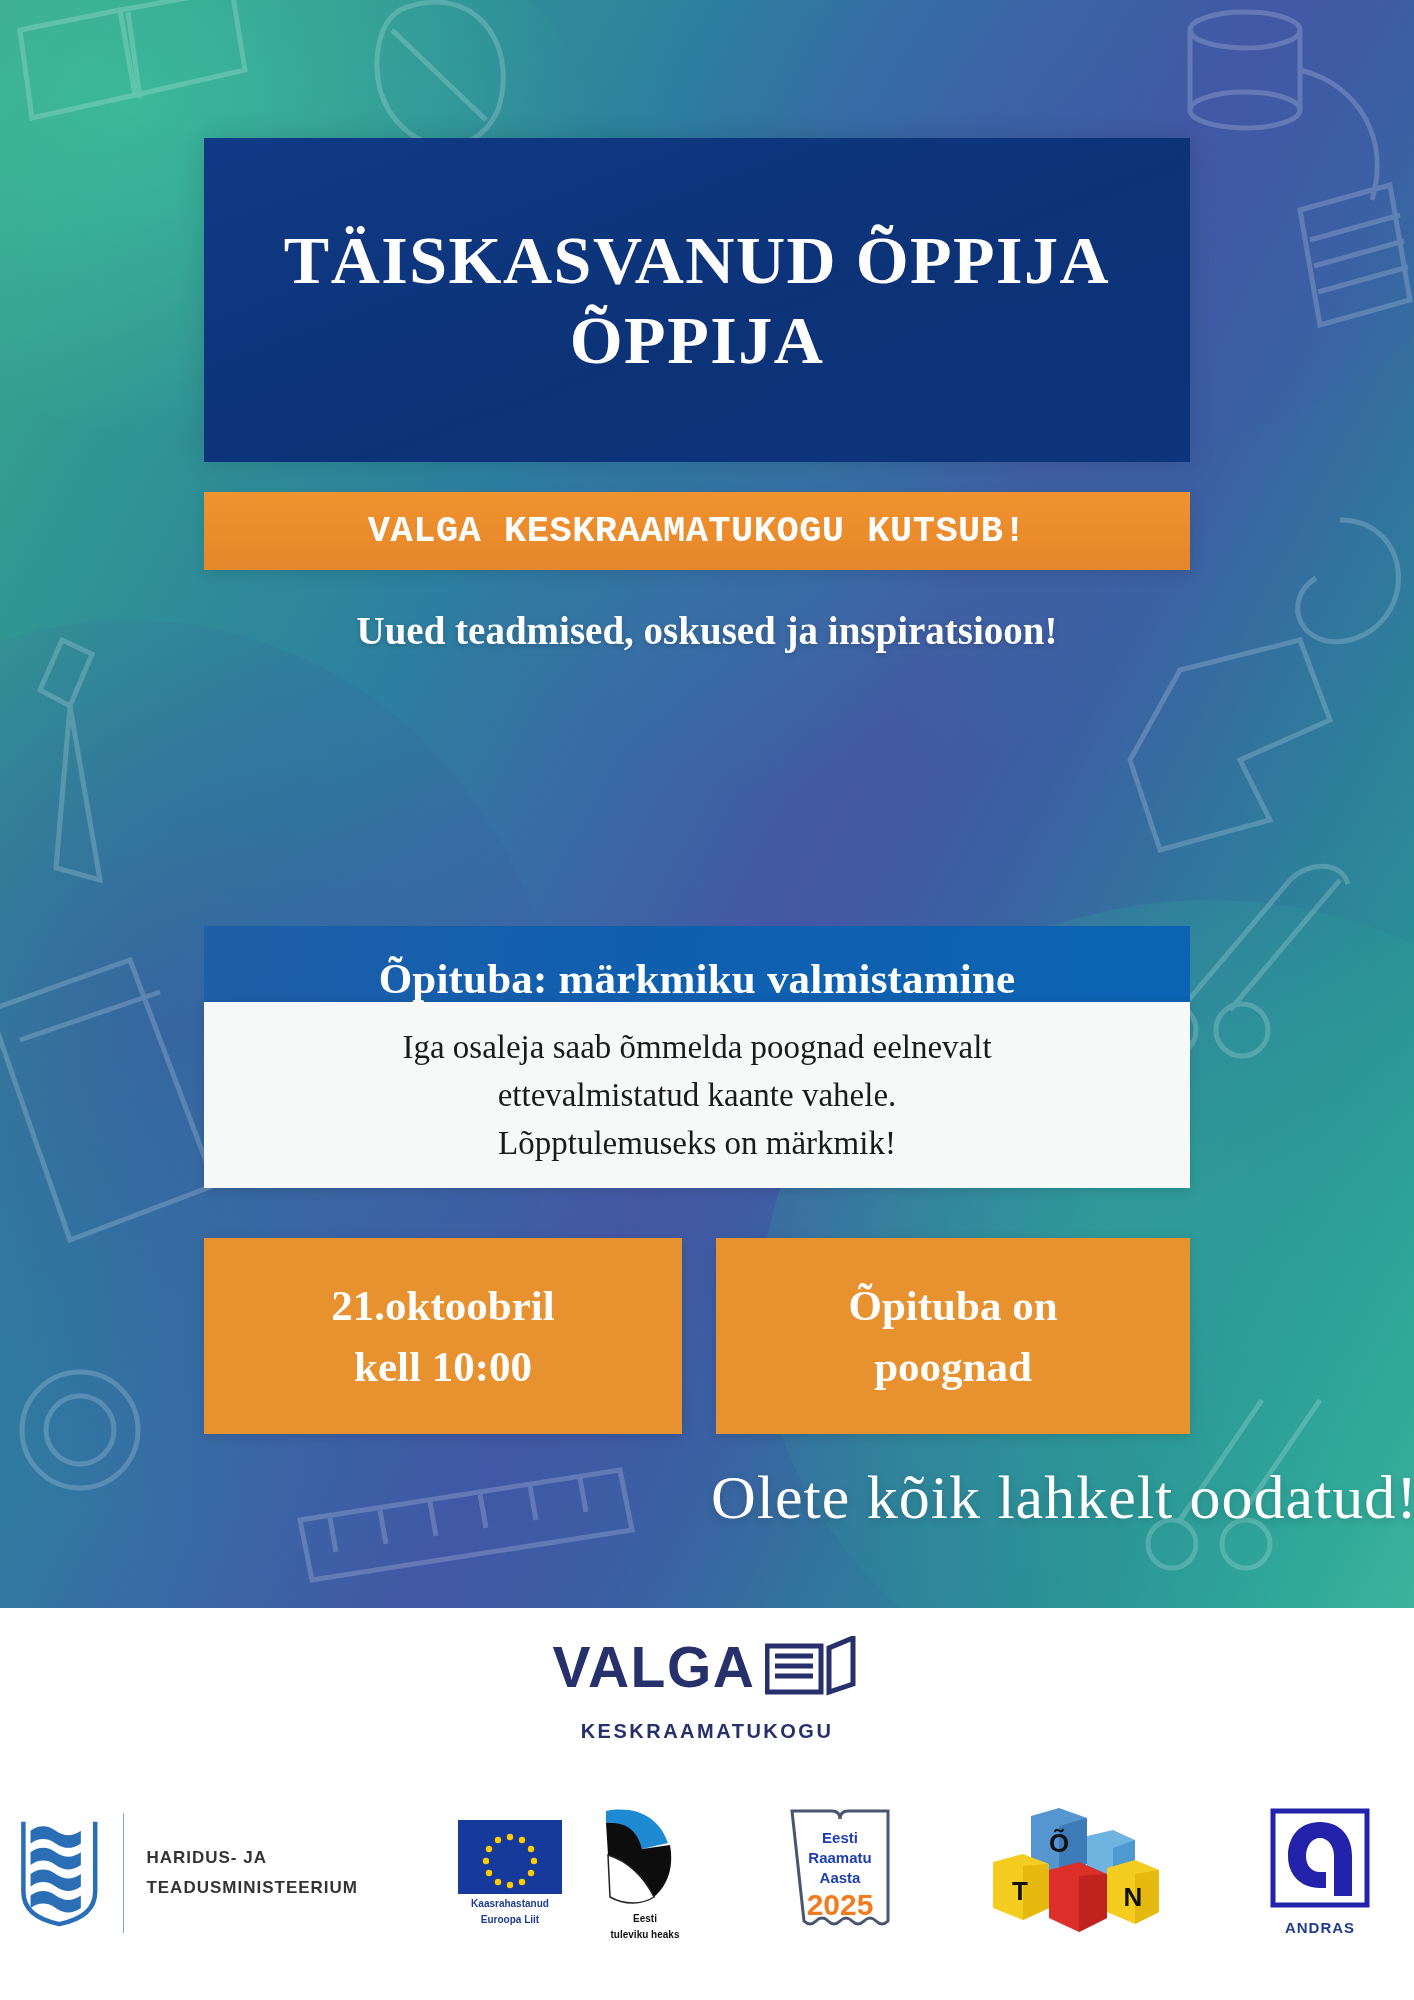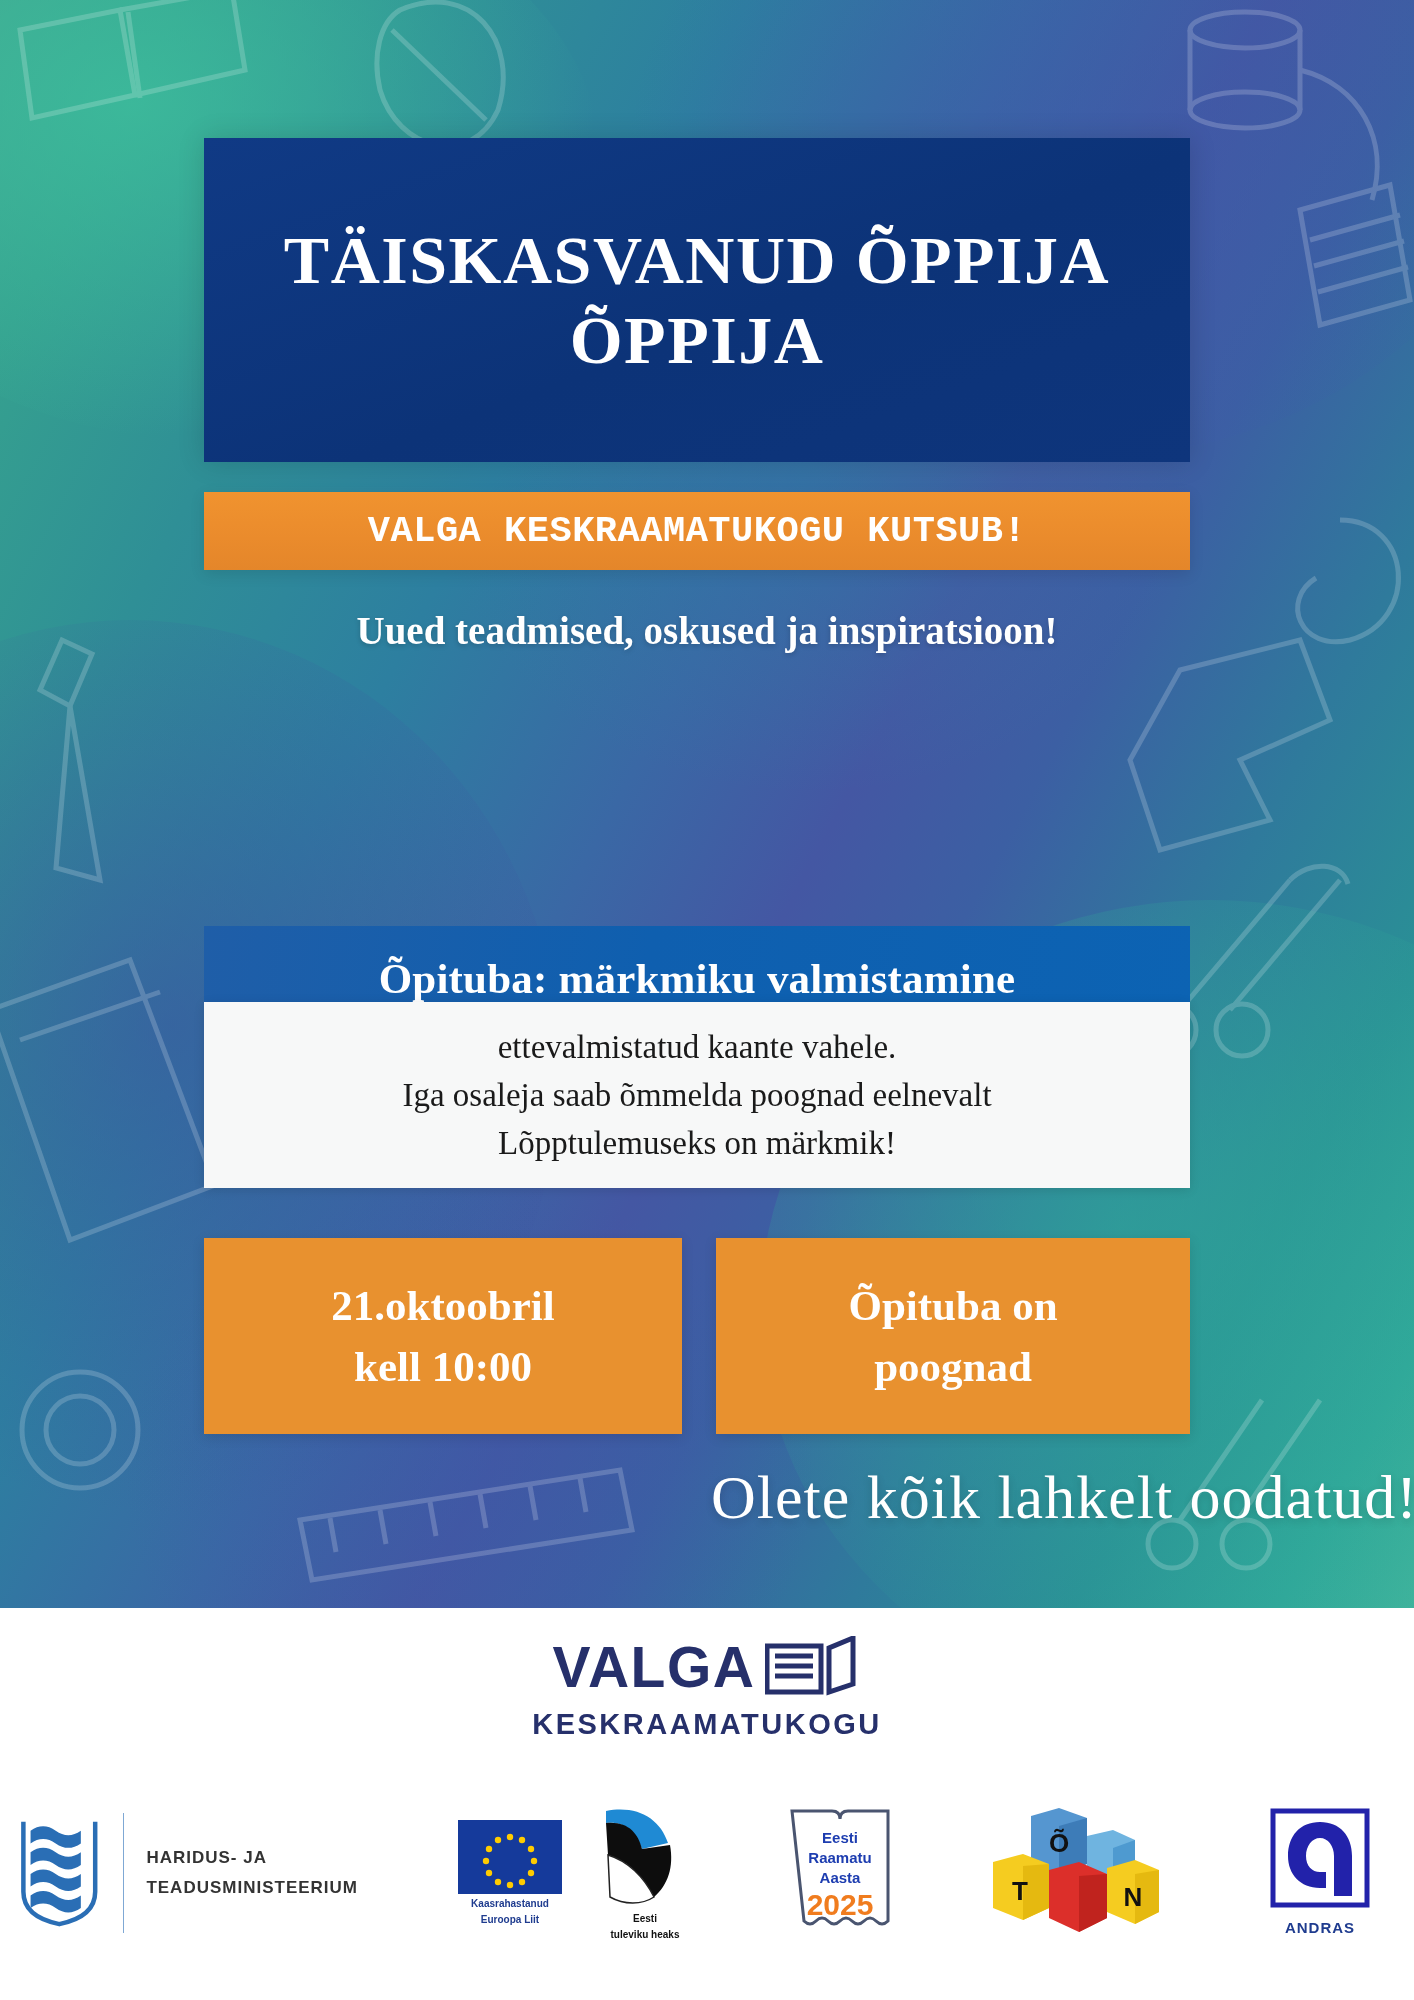--- a/index.html
+++ b/index.html
@@ -198,23 +198,23 @@
     font-family: "Liberation Sans", sans-serif;
     font-weight: bold;
     font-size: 57px;
     letter-spacing: 1.5px;
     line-height: 1;
   }
   .valga-sub {
     color: #26306b;
     font-family: "Liberation Sans", sans-serif;
     font-weight: bold;
-    font-size: 29px;
+    font-size: 20px;
     letter-spacing: 2.5px;
-    margin-top: 10px;
+    margin-top: 22px;
   }
 
   
   .partners {
     position: absolute;
     left: 0; top: 190px; width: 1414px; height: 150px;
     display: flex; align-items: center;
   }
   .partner {
     display: flex; align-items: center; justify-content: center;
@@ -310,22 +310,22 @@
       <div class="orange-banner-text">VALGA KESKRAAMATUKOGU KUTSUB!</div>
     </div>
 
     <div class="subtitle">Uued teadmised, oskused ja inspiratsioon!</div>
 
     <div class="workshop-band">
       <div class="workshop-band-text">Õpituba: märkmiku valmistamine</div>
     </div>
 
     <div class="desc-box">
+      <div class="desc-line">Iga osaleja saab õmmelda poognad eelnevalt</div>
       <div class="desc-line">ettevalmistatud kaante vahele.</div>
-      <div class="desc-line">Iga osaleja saab õmmelda poognad eelnevalt</div>
       <div class="desc-line">Lõpptulemuseks on märkmik!</div>
     </div>
 
     <div class="info-box info-box-left">
       <div class="info-line">21.oktoobril</div>
       <div class="info-line">kell 10:00</div>
     </div>
     <div class="info-box info-box-right">
       <div class="info-line">Õpituba on</div>
       <div class="info-line">poognad</div>

